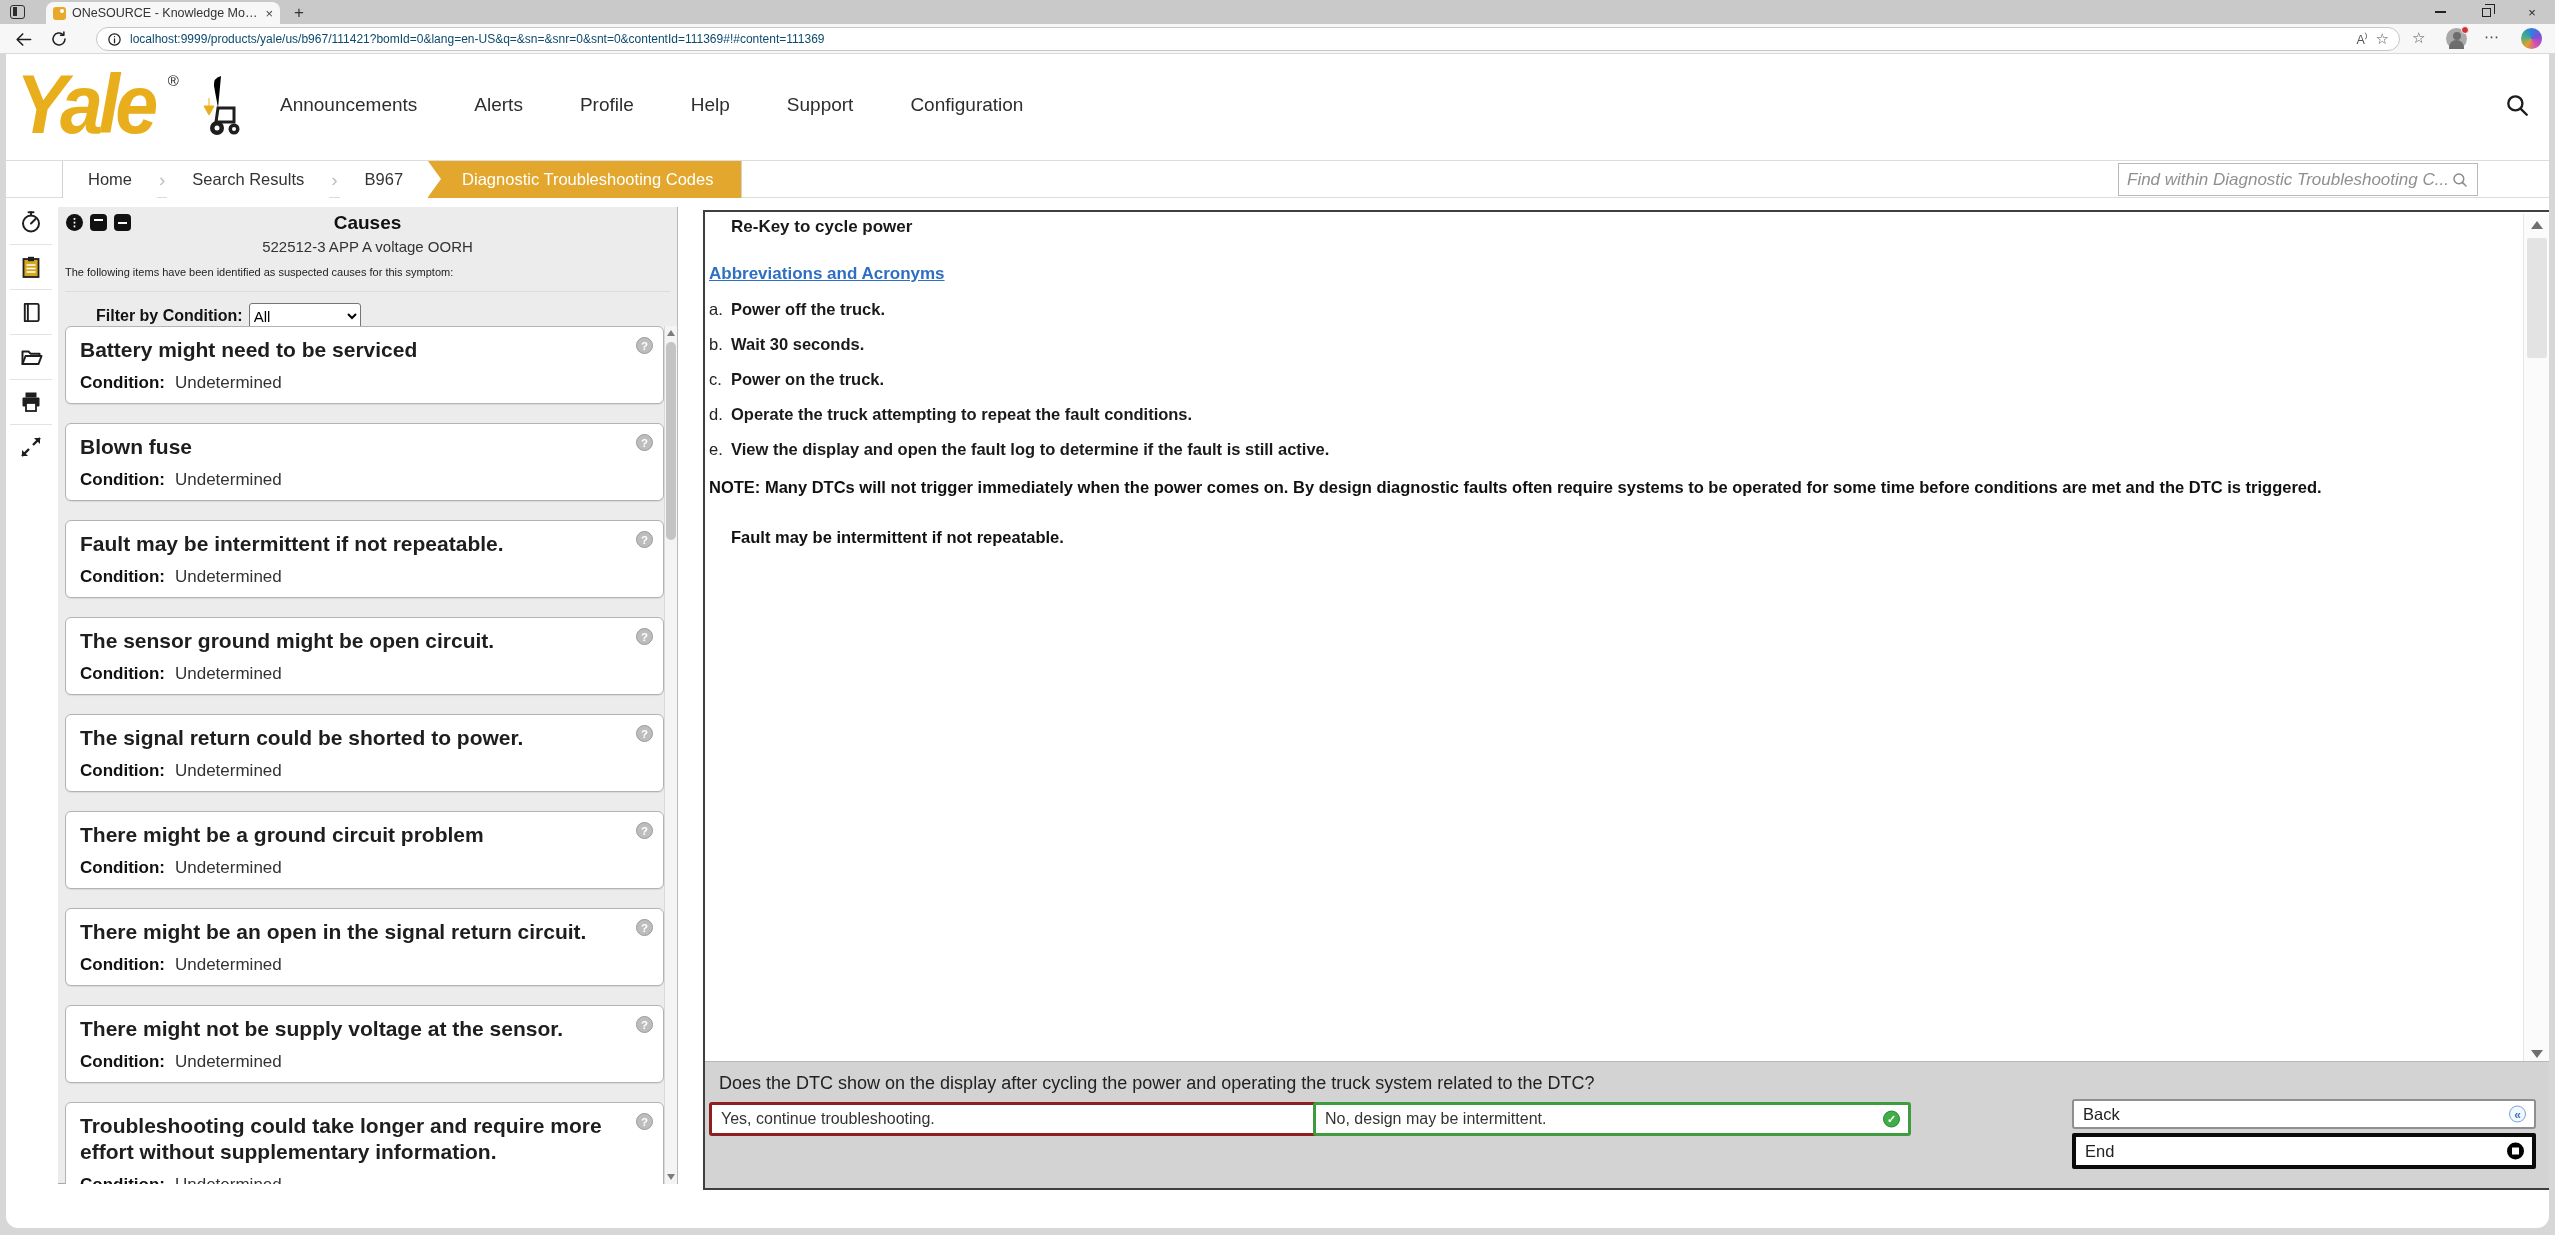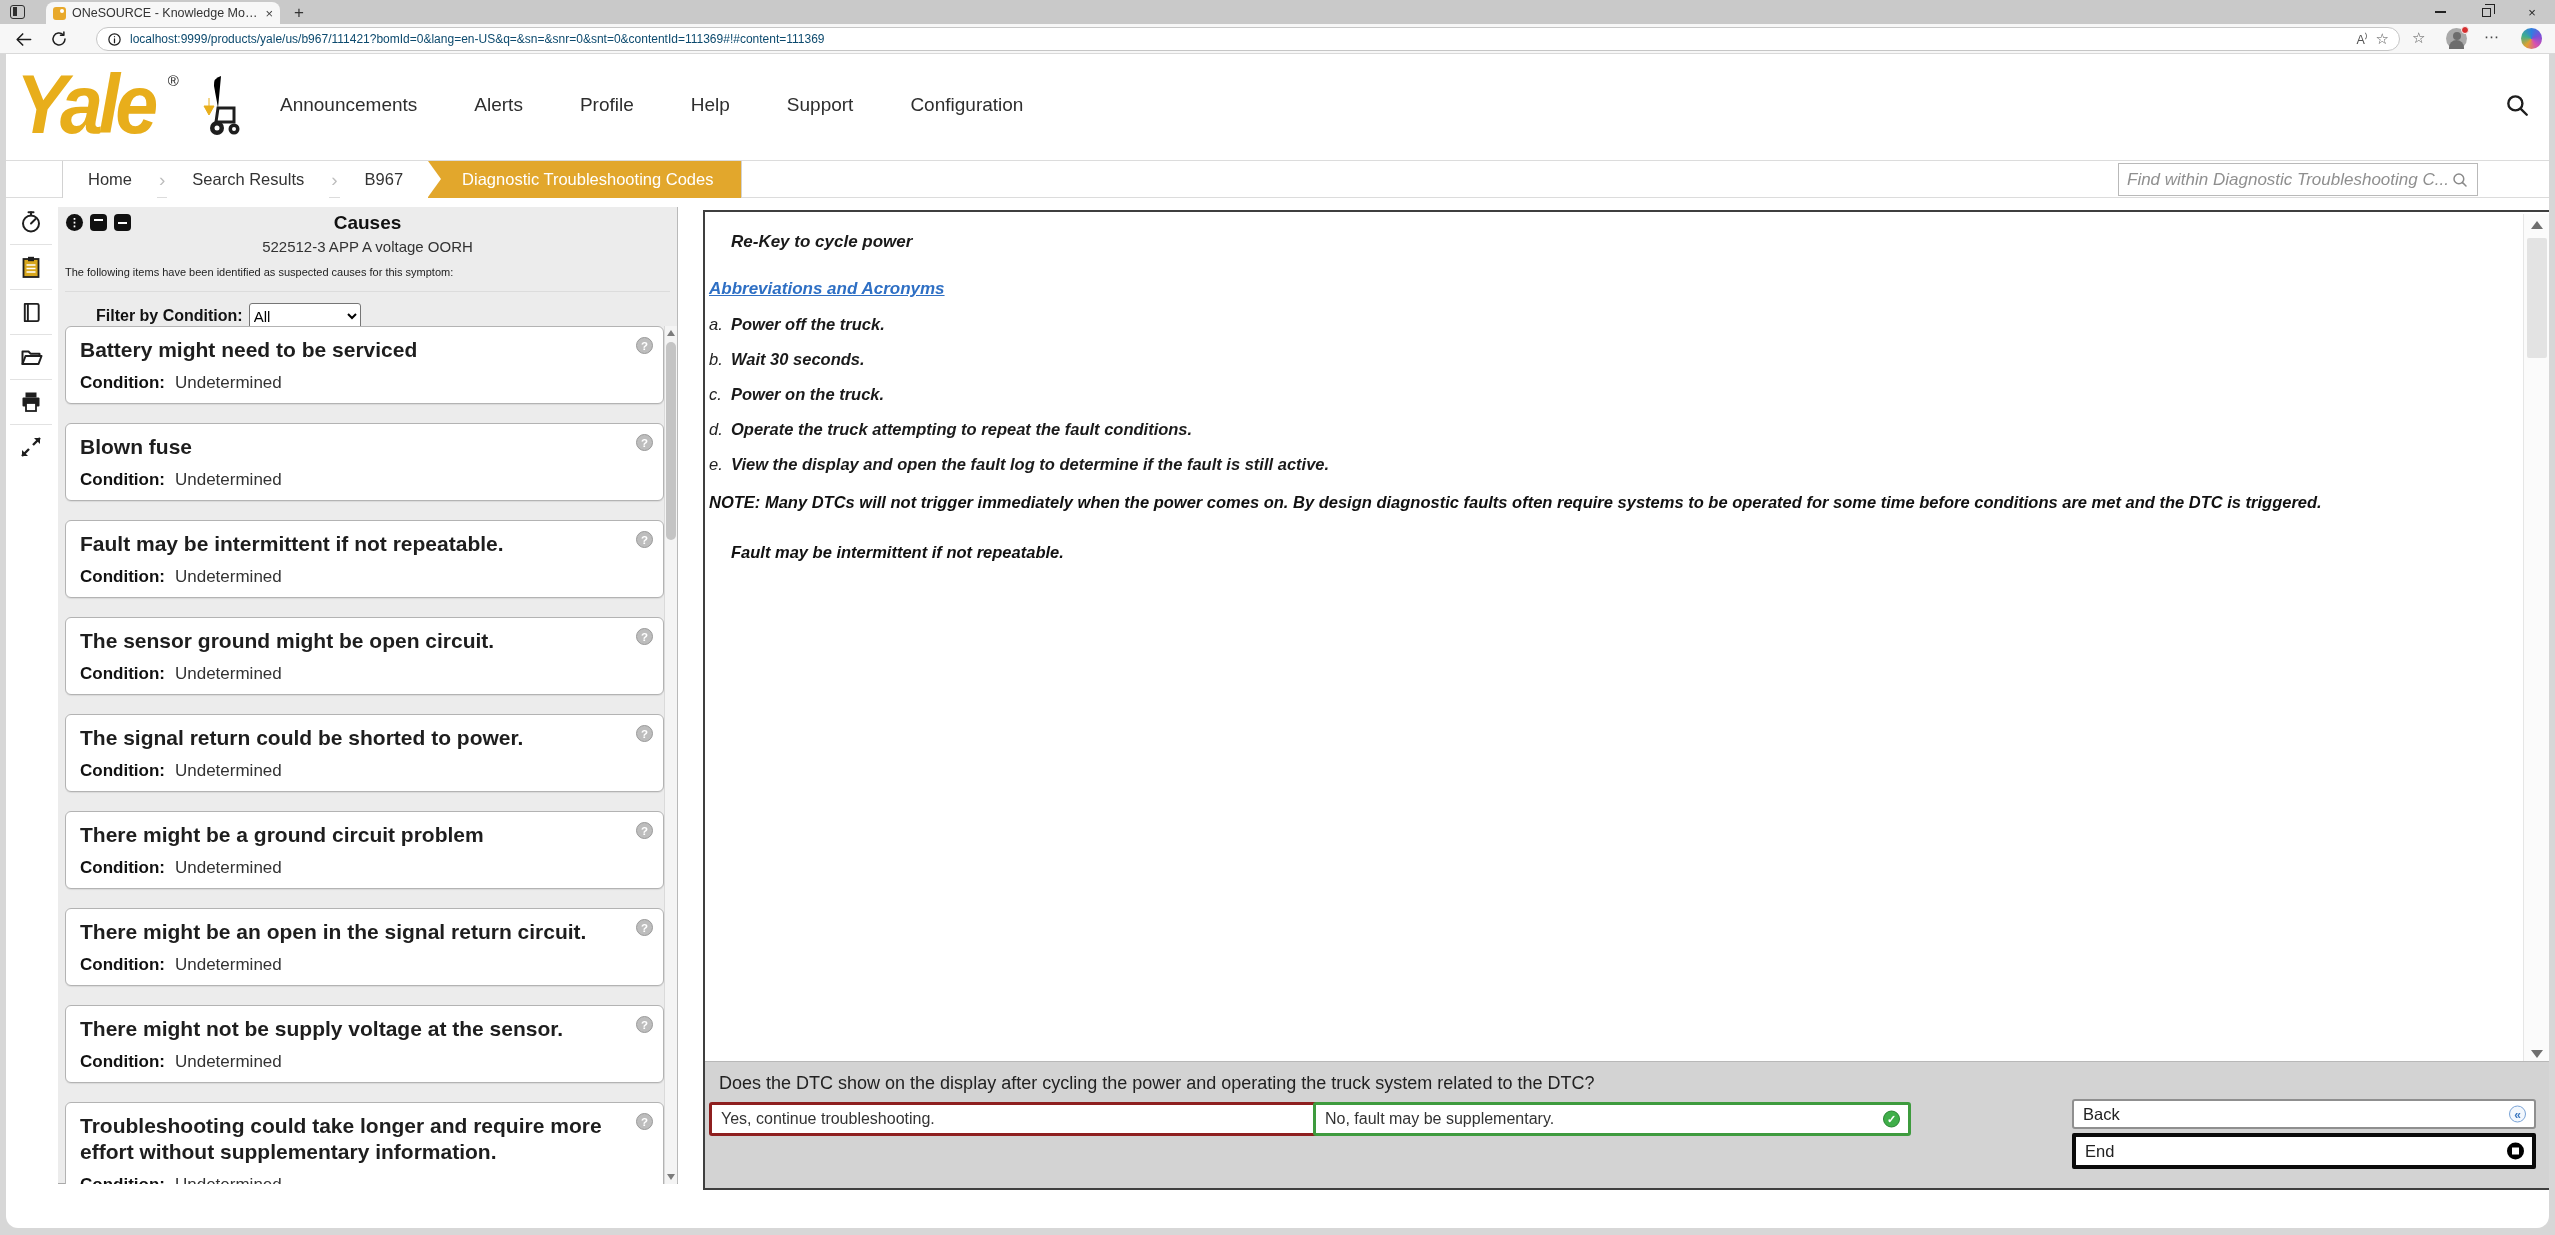--- a/index.html
+++ b/index.html
@@ -92,21 +92,21 @@
   
   .vscroll { position:absolute; right:0; top:119px; width:13px; height:858px; background:#f4f4f4; border-left:1px solid #dadada; }
   .vs-arrow { position:absolute; left:2px; width:0; height:0; border-left:4.5px solid transparent; border-right:4.5px solid transparent; }
   .vs-up { top:4px; border-bottom:6px solid #7c7c7c; }
   .vs-down { bottom:4px; border-top:6px solid #7c7c7c; }
   .vs-thumb { position:absolute; left:1px; width:10px; border-radius:5px; background:#c4c4c4; }
   .causes .vs-thumb { top:16px; height:198px; }
 
   
   .main-panel { position:absolute; left:697px; top:3px; width:1850px; height:980px; border:2px solid #3f3f3f; background:#fff; }
-  .doc { position:absolute; left:0; top:0; right:30px; bottom:127px; overflow:hidden; padding:20px 10px 0 4px;font-style:italic; }
+  .doc { position:absolute; left:0; top:0; right:30px; bottom:127px; overflow:hidden; padding:5px 10px 0 4px; }
   .step-title { font-size:17px; font-weight:bold; color:#1a1a1a; margin-left:22px; }
   .doc-link { display:inline-block; margin-top:27px; font-size:17px; font-weight:bold; color:#2e6fc4; text-decoration:underline; }
   .step { display:flex; margin-top:15px; line-height:20px; }
   .step-letter { width:22px; font-size:16.5px; color:#222; flex:0 0 auto; }
   .step-text { font-size:16.5px; font-weight:bold; color:#1a1a1a; }
   .doc-note { margin-top:18px; font-size:16.5px; font-weight:bold; color:#111; line-height:21px; }
   .doc-foot { margin-top:30px; margin-left:22px; font-size:16.5px; font-weight:bold; color:#111; }
   
   .doc-scroll { position:absolute; right:2px; top:2px; width:26px; height:851px; background:#fbfbfb; border-left:1px solid #e6e6e6; }
   .ds-arrow { position:absolute; left:7px; width:0; height:0; border-left:6px solid transparent; border-right:6px solid transparent; }
@@ -396,21 +396,21 @@
           <span class="ds-arrow ds-down"></span>
         </div>
 
         <div class="qarea">
           <div class="question">Does the DTC show on the display after cycling the power and operating the truck system related to the DTC?</div>
           <div class="ans-btn ans-yes">
             <span>Yes, continue troubleshooting.</span>
             <span class="ans-ico ico-deny"></span>
           </div>
           <div class="ans-btn ans-no">
-            <span>No, fault may be supplementary.</span>
+            <span>No, design may be intermittent.</span>
             <span class="ans-ico ico-ok">✓</span>
           </div>
           <div class="nav-btn btn-back">
             <span>Back</span>
             <span class="ans-ico ico-back">«</span>
           </div>
           <div class="nav-btn btn-end">
             <span>End</span>
             <span class="ans-ico ico-end"></span>
           </div>

